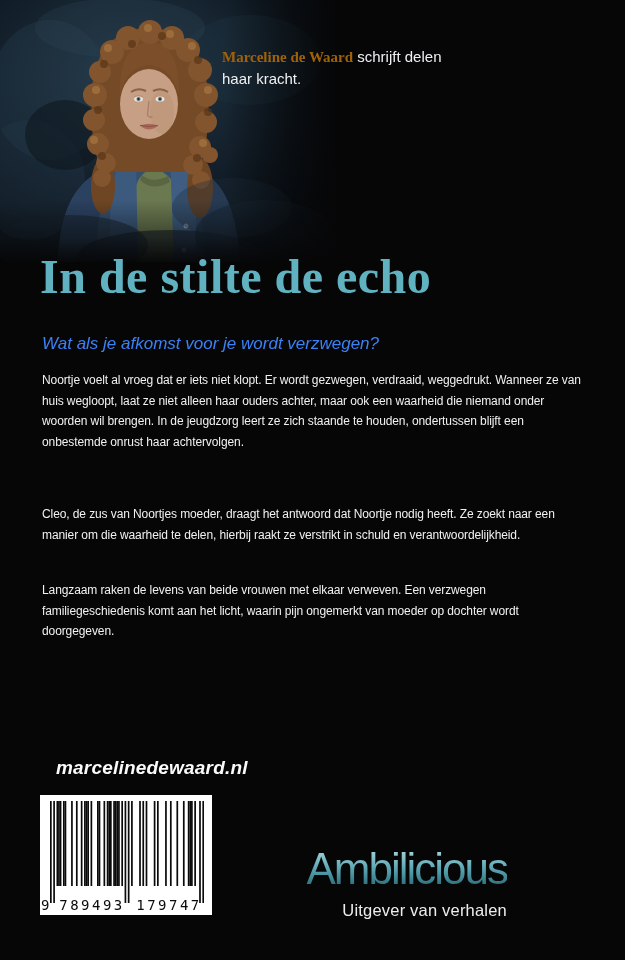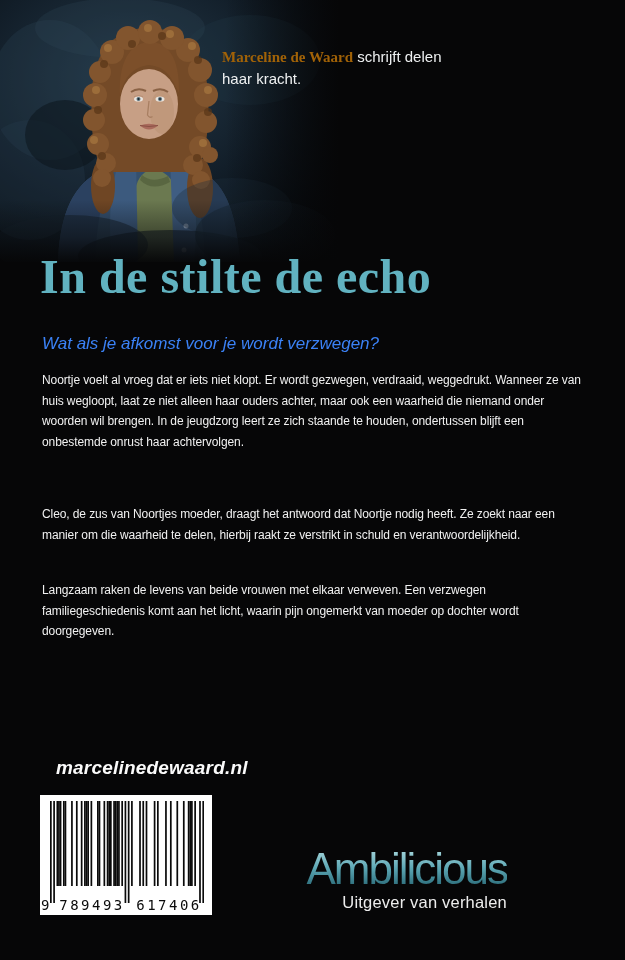--- a/index.html
+++ b/index.html
@@ -41,21 +41,21 @@
   .bc-g2{left:93px;width:72px;text-align:center;letter-spacing:2.5px;}
   
   .publisher{position:absolute;left:281px;top:846px;width:226px;text-align:right;}
   .logo-word{
     font-weight:400;font-size:44px;line-height:46px;letter-spacing:-2px;
     background:linear-gradient(180deg,#b3dde2 0%,#5ca7b4 48%,#1d5a68 100%);
     -webkit-background-clip:text;background-clip:text;color:transparent;
     display:inline-block;
     text-align:right;
   }
-  .tagline{font-size:16.5px;line-height:18px;color:#ededed;margin-top:1px;letter-spacing:.2px;}
+  .tagline{font-size:16.5px;line-height:18px;color:#ededed;margin-top:9px;letter-spacing:.2px;}
 </style>
 </head>
 <body>
 
 <div class="page">
 
   <div class="photo">
     <svg viewBox="0 0 340 262" width="340" height="262" aria-hidden="true">
       <defs>
         <radialGradient id="pbg" cx="38%" cy="30%" r="80%">
@@ -225,21 +225,21 @@
         <rect x="82" y="0" width="1.05" height="50"></rect>
         <rect x="85" y="0" width="1.05" height="50"></rect>
         <rect x="86" y="0" width="1.05" height="50"></rect>
         <rect x="87" y="0" width="1.05" height="50"></rect>
         <rect x="89" y="0" width="1.05" height="50"></rect>
         <rect x="92" y="0" width="1.05" height="60"></rect>
         <rect x="94" y="0" width="1.05" height="60"></rect>
       </svg>
     <span class="bc-digit bc-lead">9</span>
     <span class="bc-digit bc-g1">789493</span>
-    <span class="bc-digit bc-g2">617406</span>
+    <span class="bc-digit bc-g2">179747</span>
   </div>
 
   <div class="publisher">
     <span class="logo-word">Ambilicious</span>
     <div class="tagline">Uitgever van verhalen</div>
   </div>
 
 </div>
 
 </body></html>

